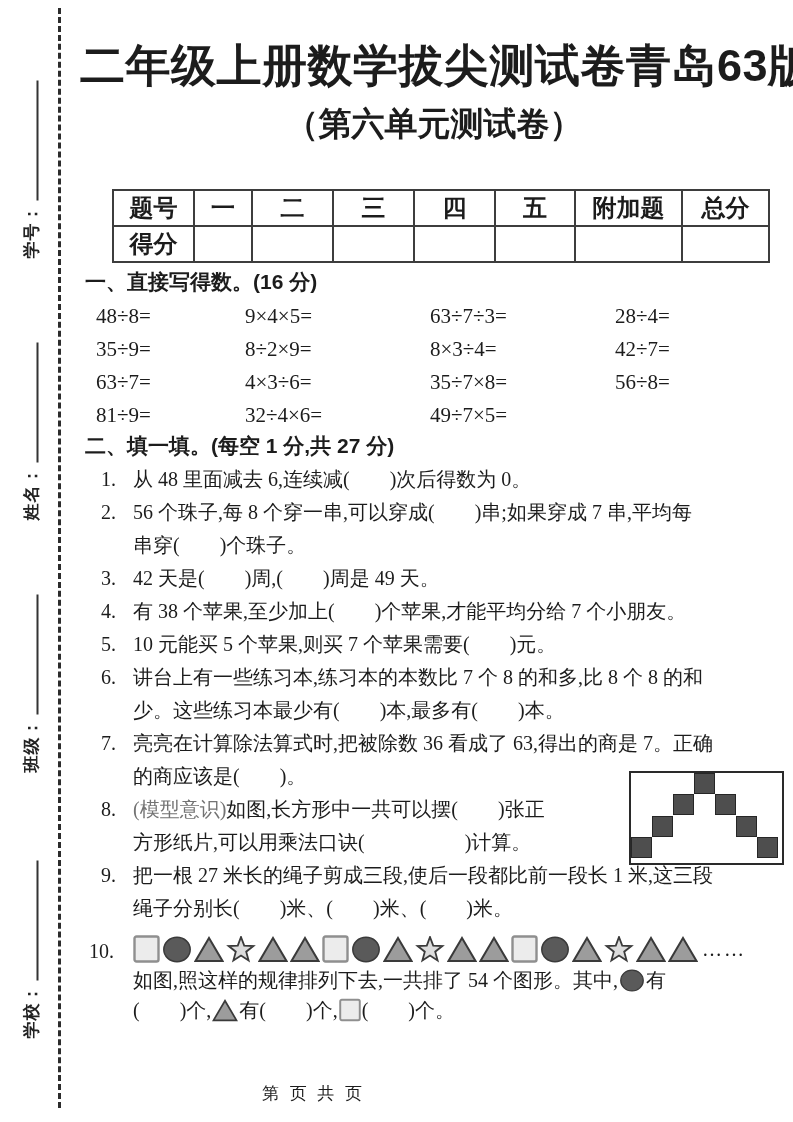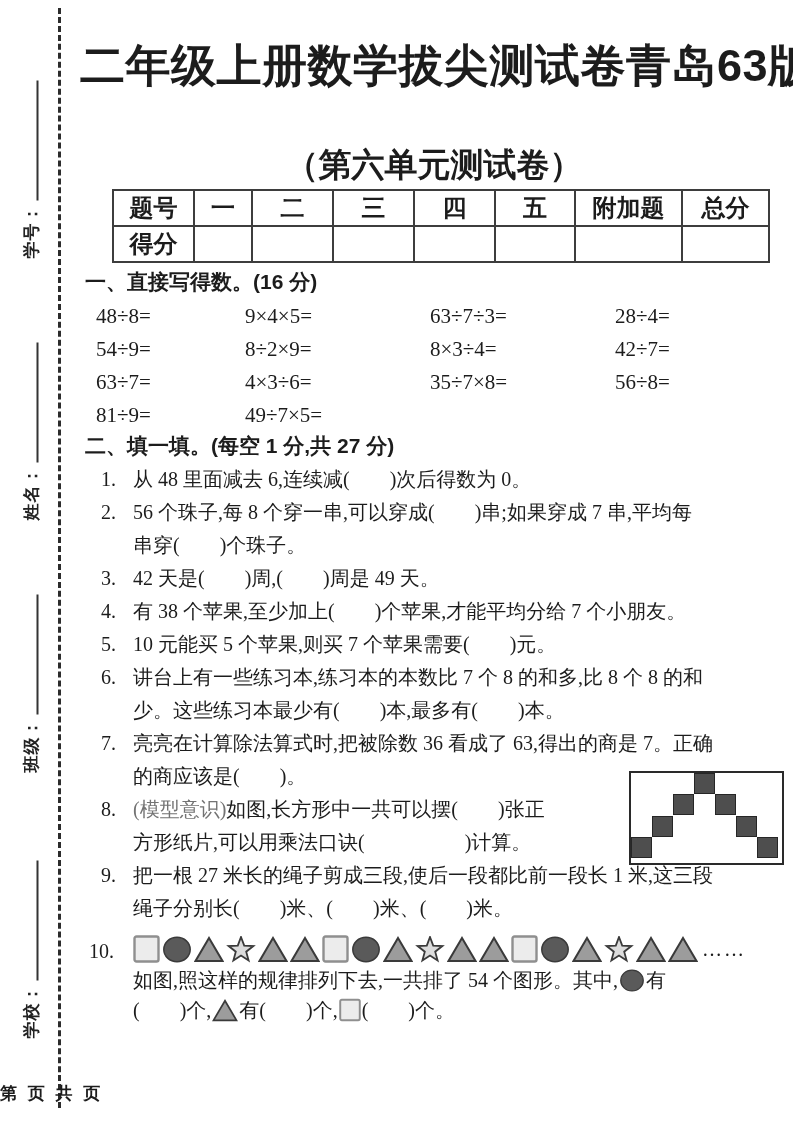--- a/index.html
+++ b/index.html
@@ -11,21 +11,21 @@
                border-left:3px dashed #2c2c2c;}
   .sidebar-field{position:absolute;width:185px;height:30px;display:flex;align-items:center;
                  justify-content:flex-start;transform:rotate(-90deg);font-size:17px;
                  font-weight:600;letter-spacing:1px;color:#222;}
   .sidebar-field .fill-line{flex:0 0 120px;height:14px;border-bottom:2px solid #333;
                  margin-left:4px;}
 
   .title{position:absolute;left:80px;width:708px;top:36px;text-align:center;
          font-size:45px;font-weight:900;letter-spacing:0.5px;white-space:nowrap;}
   .subtitle{position:absolute;left:80px;width:708px;top:102px;text-align:center;
-         font-size:33px;font-weight:800;margin-top:41px;}
+         font-size:33px;font-weight:800;}
 
   table.score-table{position:absolute;left:112px;top:189px;border-collapse:collapse;}
   table.score-table td{border:2px solid #3d3d3d;height:34px;text-align:center;
          font-size:24px;font-weight:700;padding:0;}
   .cw0{width:79px}.cw1{width:56px}.cw2{width:79px}.cw3{width:79px}
   .cw4{width:79px}.cw5{width:78px}.cw6{width:105px}.cw7{width:85px}
 
   .sec-heading{position:absolute;font-size:21px;font-weight:800;white-space:nowrap;}
   #sec1-heading{left:85px;top:268px;}
   #sec2-heading{left:85px;top:432px;}
@@ -47,22 +47,22 @@
   .fig-sq{position:absolute;width:21px;height:21px;background:#4e4e4e;
           border:1px solid #262626;box-sizing:border-box;}
 
   
   .item10{position:relative;padding-left:48px;margin-top:6px;}
   .item10 .num{position:absolute;left:4px;top:4px;line-height:33px;}
   .shape-row{display:flex;align-items:center;gap:2px;height:36px;}
   .shape-row .ellipsis{font-size:20px;letter-spacing:2px;margin-left:2px;}
   .icon-inline{display:inline-block;vertical-align:-5px;margin:0 1px;}
 
-  .footer{position:absolute;left:0;width:627px;top:1082px;
-          font-size:17px;letter-spacing:3px;font-weight:700;}
+  .footer{position:absolute;left:0;width:627px;top:1082px;text-align:center;
+          font-size:17px;letter-spacing:3px;font-weight:400;}
 </style>
 </head>
 <body>
 
 <div class="page">
 
   <div class="margin-rule"></div>
 
   <div class="sidebar-field" style="left:-62px;top:151px;">
     <span>学号：</span>
@@ -108,29 +108,30 @@
         </tr>
     </tbody>
   </table>
 
   <div class="sec-heading" id="sec1-heading">一、直接写得数。(16 分)</div>
   <div class="calc-grid" id="calc-grid">
       <div>48÷8=</div>
       <div>9×4×5=</div>
       <div>63÷7÷3=</div>
       <div>28÷4=</div>
-      <div>54÷9=</div>
+      <div>35÷9=</div>
       <div>8÷2×9=</div>
       <div>8×3÷4=</div>
       <div>42÷7=</div>
       <div>63÷7=</div>
       <div>4×3÷6=</div>
       <div>35÷7×8=</div>
       <div>56÷8=</div>
       <div>81÷9=</div>
+      <div>32÷4×6=</div>
       <div>49÷7×5=</div>
     </div>
 
   <div class="sec-heading" id="sec2-heading">二、填一填。(每空 1 分,共 27 分)</div>
 
   <div class="items" id="items">
       <div class="item">
         <span class="num">1.</span>
         <div class="line">从 48 里面减去 6,连续减(　　)次后得数为 0。</div>
       </div>

